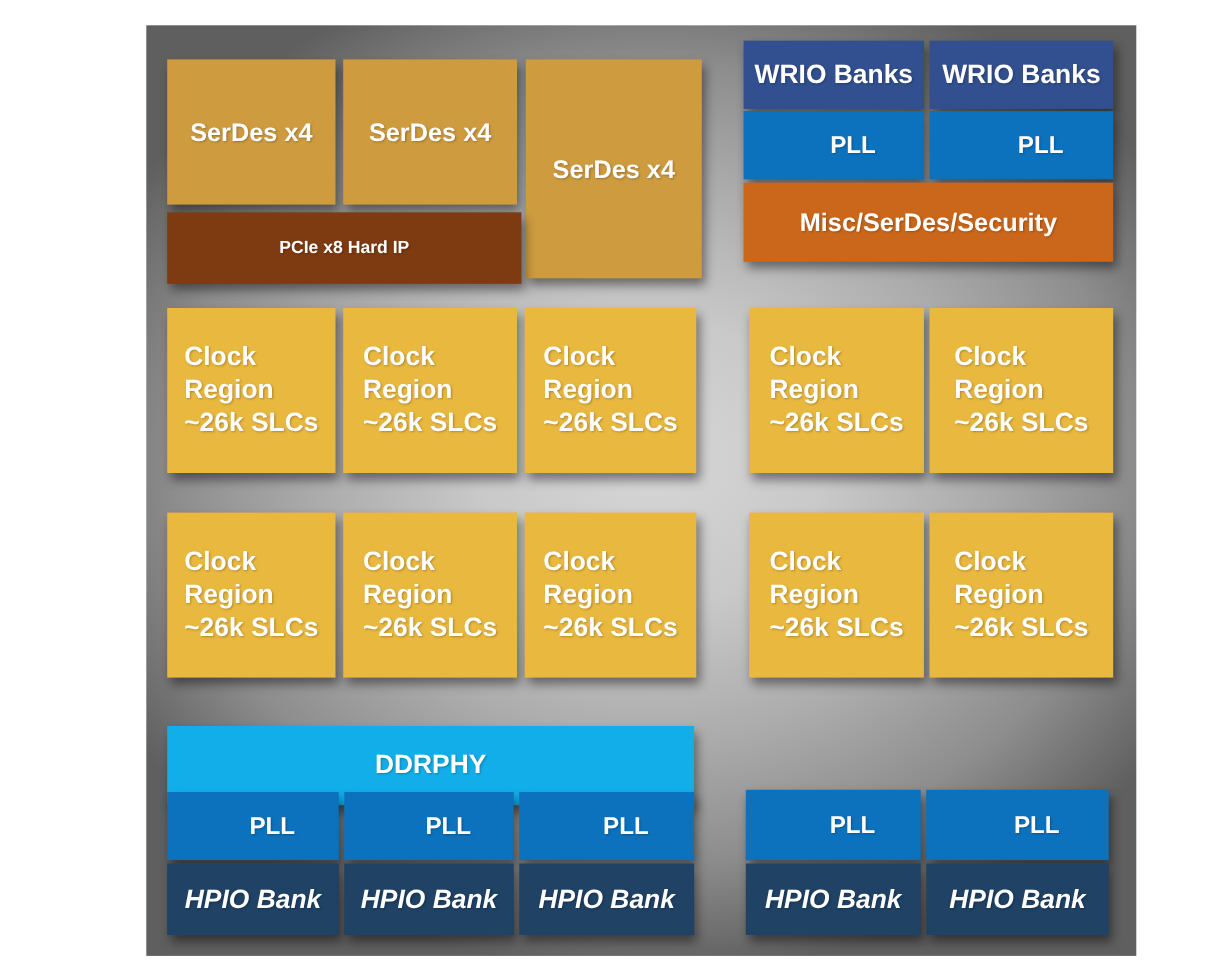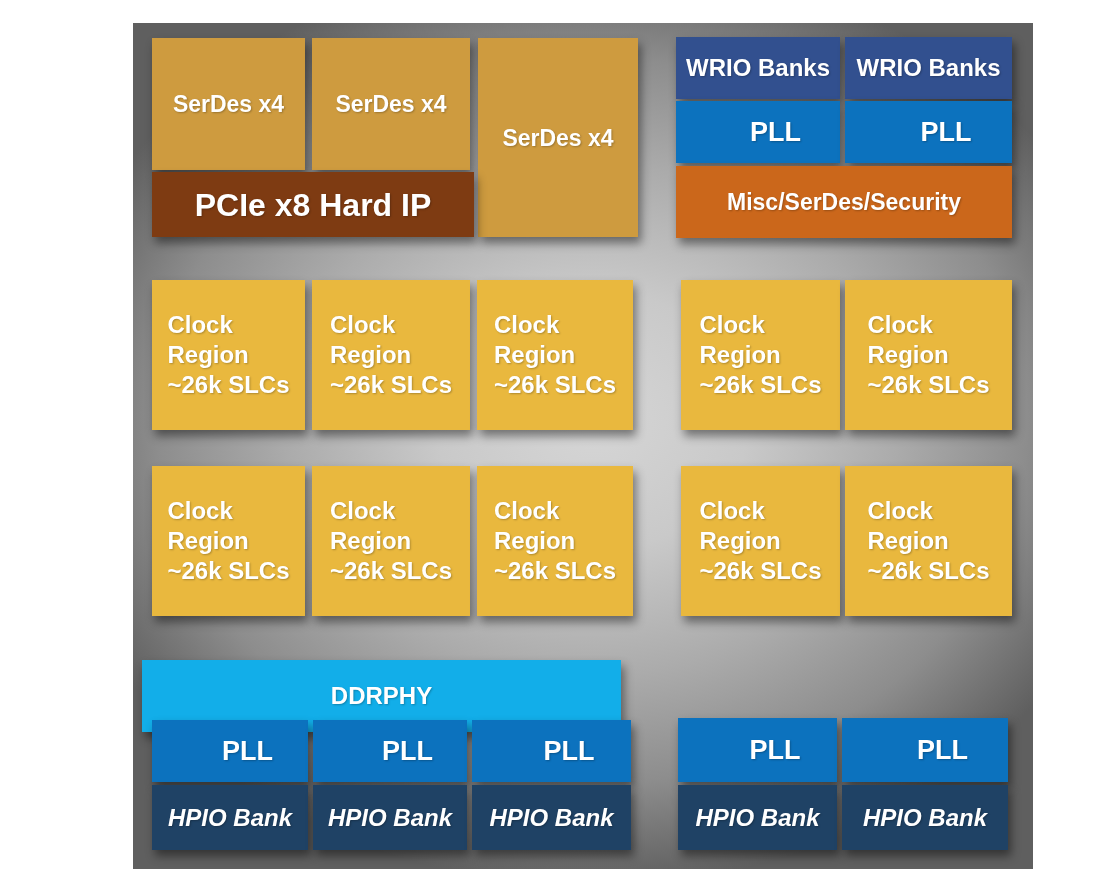--- a/index.html
+++ b/index.html
@@ -37,25 +37,25 @@
     justify-content: center;
     text-align: left;
     color: var(--text, #ffffff);
     font-weight: bold;
     white-space: pre-line;
     box-shadow: 3px 6px 9px rgba(0, 0, 0, 0.45);
     text-shadow: 1px 1px 2px rgba(0, 0, 0, 0.25);
     line-height: 30px;
     box-sizing: border-box;
   }
-  .serdes  { background: var(--serdes, #CE9B3F);  font-size: 23px; }
-  .pcie    { background: var(--pcie, #7E3B12);    font-size: 32px; }
+  .serdes  { background: var(--serdes, #CE9B3F);  font-size: 23px; margin-top: 16px; }
+  .pcie    { background: var(--pcie, #7E3B12);    font-size: 16px; margin-top: 21px; }
   .clock   { background: var(--clock-region, #E9B83E); font-size: 24px; }
   .wrio    { background: var(--wrio, #32508F);    font-size: 24px; }
-  .pll     { background: var(--pll, #0C72BE);     font-size: 27px; padding-left: 35px; }
+  .pll     { background: var(--pll, #0C72BE);     font-size: 22px; padding-left: 35px; }
   .misc    { background: var(--misc, #CB671B);    font-size: 23px; }
   .ddrphy  { background: var(--ddrphy, #12AEE9);  font-size: 24px; }
   .hpio    { background: var(--hpio, #1F4265);    font-size: 24px; font-style: italic; }
 </style>
 </head>
 <body>
 
 <div class="stage">
   <div class="panel">
 
@@ -95,21 +95,21 @@
     <div class="block clock" style="left:344px; top:443px; width:156px; height:150px">Clock
 Region
 ~26k SLCs</div>
     <div class="block clock" style="left:548px; top:443px; width:159px; height:150px">Clock
 Region
 ~26k SLCs</div>
     <div class="block clock" style="left:712px; top:443px; width:167px; height:150px">Clock
 Region
 ~26k SLCs</div>
 
-    <div class="block ddrphy" style="left:9px;  top:637px; width:479px; height:72px">DDRPHY</div>
+    <div class="block ddrphy" style="left:19px;  top:637px; width:479px; height:72px">DDRPHY</div>
     <div class="block pll" style="left:19px;  top:697px; width:156px; height:62px">PLL</div>
     <div class="block pll" style="left:180px; top:697px; width:154px; height:62px">PLL</div>
     <div class="block pll" style="left:339px; top:697px; width:159px; height:62px">PLL</div>
     <div class="block hpio" style="left:19px;  top:762px; width:156px; height:65px">HPIO Bank</div>
     <div class="block hpio" style="left:180px; top:762px; width:154px; height:65px">HPIO Bank</div>
     <div class="block hpio" style="left:339px; top:762px; width:159px; height:65px">HPIO Bank</div>
 
     <div class="block pll" style="left:545px; top:695px; width:159px; height:64px">PLL</div>
     <div class="block pll" style="left:709px; top:695px; width:166px; height:64px">PLL</div>
     <div class="block hpio" style="left:545px; top:762px; width:159px; height:65px">HPIO Bank</div>

